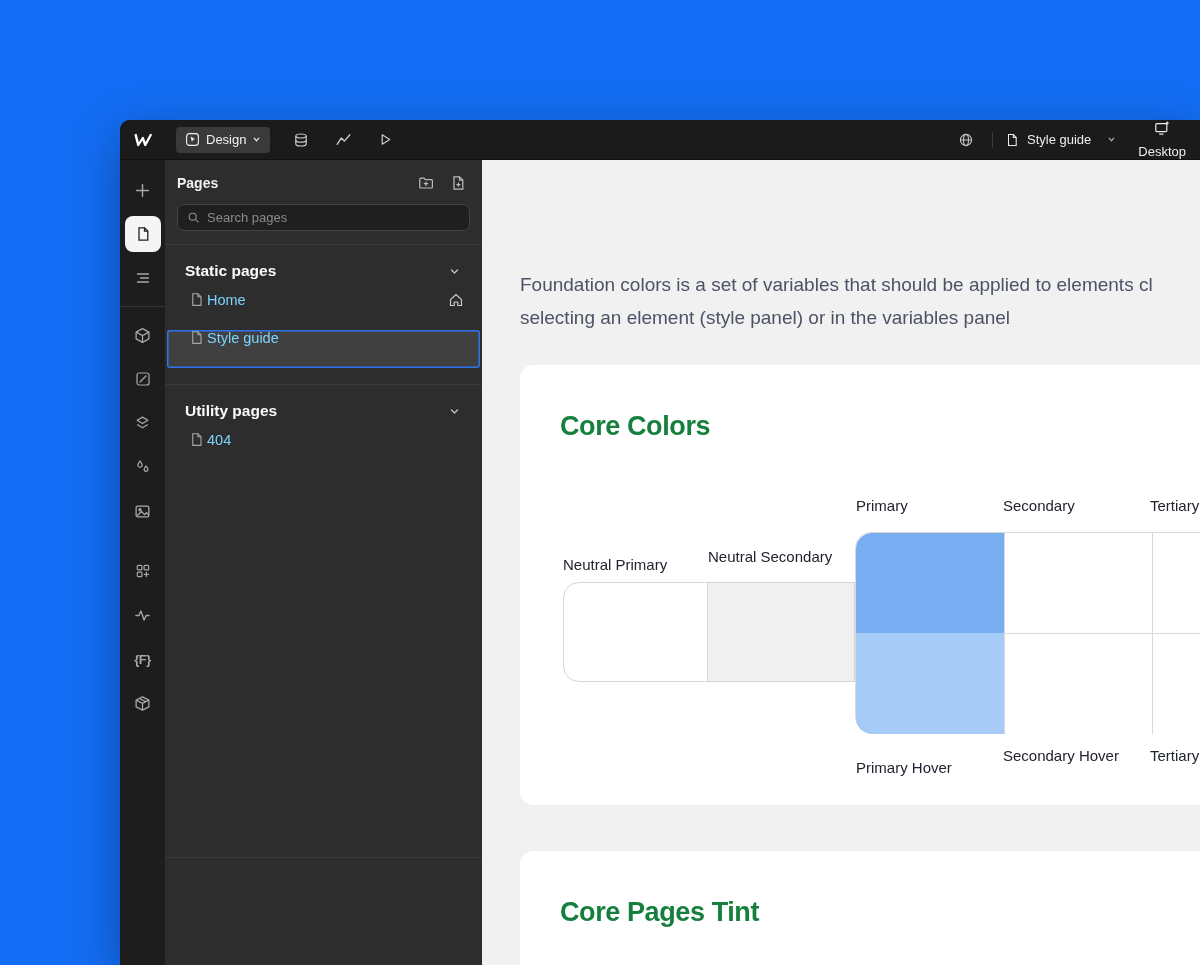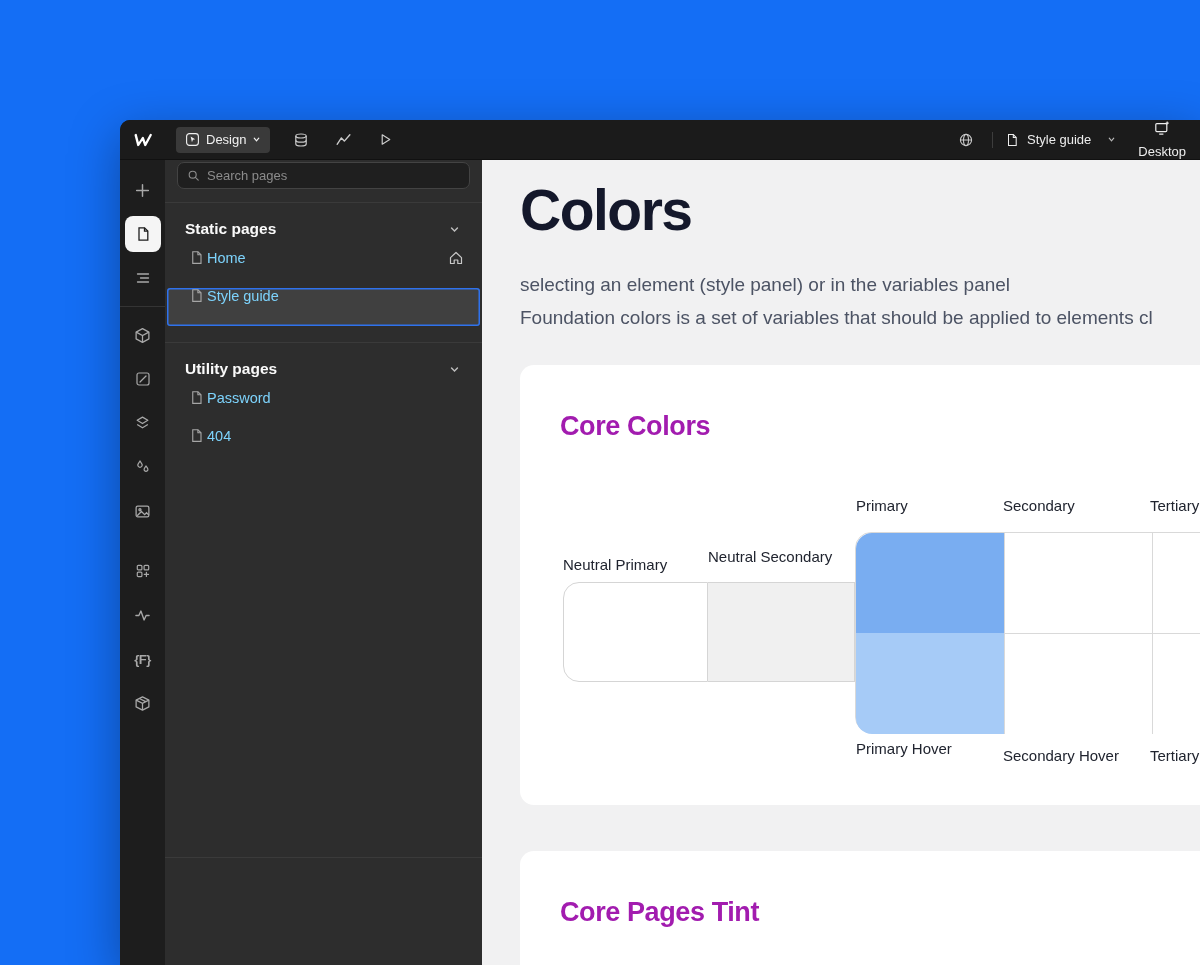--- a/index.html
+++ b/index.html
@@ -57,21 +57,21 @@
 
   
   .canvas { flex: 1; background: #f1f1f2; position: relative; overflow: hidden; }
   .page-title { position: absolute; left: 38px; top: 18px; font-size: 57px; line-height: 64px; font-weight: 700; letter-spacing: -1.5px; color: #14182b; white-space: nowrap; cursor: default; }
   .canvas-desc { position: absolute; left: 38px; top: 108px; font-size: 19px; line-height: 33px; color: #4c5364; white-space: nowrap; }
   .canvas-desc span { display: block; }
 
   .card { position: absolute; left: 38px; width: 810px; background: #ffffff; border-radius: 14px; }
   .card-colors { top: 205px; height: 440px; }
   .card-tint { top: 691px; height: 330px; }
-  .card-h2 { position: absolute; left: 40px; top: 44px; font-size: 27px; line-height: 34px; font-weight: 700; letter-spacing: -0.4px; color: #a21caf; white-space: nowrap; }
+  .card-h2 { position: absolute; left: 40px; top: 44px; font-size: 27px; line-height: 34px; font-weight: 700; letter-spacing: -0.4px; color: #15803d; white-space: nowrap; }
 
   .cg-label { position: absolute; font-size: 15px; color: #20242f; white-space: nowrap; }
 
   .cg-grid { position: absolute; left: 335px; top: 167px; width: 445px; height: 201px; border: 1px solid #d9d9d9; border-top-left-radius: 16px; border-bottom-left-radius: 16px; }
   .cg-cell { position: absolute; }
   .cell-secondary        { left: 149px; top: 1px;   width: 147px; height: 99px; }
   .cell-tertiary         { left: 297px; top: 1px;   width: 147px; height: 99px; }
   .cell-secondary-hover  { left: 149px; top: 101px; width: 147px; height: 99px; }
   .cell-tertiary-hover   { left: 297px; top: 101px; width: 147px; height: 99px; }
   .gridline-v1 { position: absolute; left: 148px; top: 0; width: 1px; height: 201px; background: #d9d9d9; }
@@ -228,20 +228,38 @@
       </button>
       <button class="rail-btn">
         <svg width="17" height="17" viewBox="0 0 16 16" fill="none" stroke="currentColor" stroke-width="1.2">
           <path d="M8 1.8 L14 4.8 V11.2 L8 14.2 L2 11.2 V4.8 Z" stroke-linejoin="round"></path>
           <path d="M2 4.8 L8 7.8 L14 4.8 M8 7.8 V14.2 M5 3.3 L11 6.3"></path>
         </svg>
       </button>
     </nav>
 
     <aside class="pages-panel">
+      <div class="panel-head">
+        <span class="panel-title">Pages</span>
+        <div class="panel-head-icons">
+          <button>
+            <svg width="16" height="16" viewBox="0 0 16 16" fill="none" stroke="currentColor" stroke-width="1.2">
+              <path d="M1.8 4.2 c0-.6.4-1 1-1 h3.1 L7.4 4.7 h6 c.6 0 1 .4 1 1 V12 c0 .6-.4 1-1 1 H2.8 c-.6 0-1-.4-1-1 Z"></path>
+              <path d="M8 7 v3.4 M6.3 8.7 h3.4" stroke-linecap="round"></path>
+            </svg>
+          </button>
+          <button>
+            <svg width="16" height="16" viewBox="0 0 16 16" fill="none" stroke="currentColor" stroke-width="1.2">
+              <path d="M4 1.8 H9.5 L12.8 5.1 V14.2 H4 Z"></path>
+              <path d="M9.5 1.8 V5.1 H12.8"></path>
+              <path d="M8.4 8 v3.2 M6.8 9.6 h3.2" stroke-linecap="round"></path>
+            </svg>
+          </button>
+        </div>
+      </div>
 
       <div class="search-wrap">
         <svg width="13" height="13" viewBox="0 0 16 16" fill="none" stroke="currentColor" stroke-width="1.4">
           <circle cx="7" cy="7" r="4.3"></circle>
           <path d="M10.3 10.3 L13.8 13.8" stroke-linecap="round"></path>
         </svg>
         <input type="text" placeholder="Search pages" style="">
       </div>
 
       <div class="panel-divider"></div>
@@ -288,42 +306,32 @@
             <path d="M2.3 3.6 L5 6.4 L7.7 3.6" stroke="currentColor" fill="none" stroke-width="1.3" stroke-linecap="round"></path>
           </svg>
         </div>
         <div class="page-item">
           <span class="pi-icon">
             <svg width="15" height="15" viewBox="0 0 16 16" fill="none" stroke="currentColor" stroke-width="1.2">
               <path d="M4 1.8 H9.5 L12.8 5.1 V14.2 H4 Z"></path>
                 <path d="M9.5 1.8 V5.1 H12.8"></path>
             </svg>
           </span>
-          <span>Password</span>
-        </div>
-        <div class="page-item">
-          <span class="pi-icon">
-            <svg width="15" height="15" viewBox="0 0 16 16" fill="none" stroke="currentColor" stroke-width="1.2">
-              <path d="M4 1.8 H9.5 L12.8 5.1 V14.2 H4 Z"></path>
-                <path d="M9.5 1.8 V5.1 H12.8"></path>
-            </svg>
-          </span>
           <span>404</span>
         </div>
       </div>
 
       <div class="panel-bottom-divider"></div>
     </aside>
 
     <main class="canvas">
-      <h1 class="page-title">Colors</h1>
 
       <div class="canvas-desc">
+        <span>Foundation colors is a set of variables that should be applied to elements cl</span>
         <span>selecting an element (style panel) or in the variables panel</span>
-        <span>Foundation colors is a set of variables that should be applied to elements cl</span>
       </div>
 
       <section class="card card-colors">
         <h2 class="card-h2">Core Colors</h2>
 
         <span class="cg-label" style="left:336px; top:132px;">Primary</span>
         <span class="cg-label" style="left:483px; top:132px;">Secondary</span>
         <span class="cg-label" style="left:630px; top:132px;">Tertiary</span>
 
         <span class="cg-label" style="left:43px; top:183px;margin-top:8px;">Neutral Primary</span>
@@ -337,21 +345,21 @@
           <div class="cg-cell cell-tertiary" style="background-color: rgb(255, 255, 255);"></div>
           <div class="cg-cell cell-secondary-hover" style="background-color: rgb(255, 255, 255);"></div>
           <div class="cg-cell cell-tertiary-hover" style="background-color: rgb(255, 255, 255);"></div>
           <div class="gridline-v1"></div>
           <div class="gridline-v2"></div>
           <div class="gridline-h"></div>
           <div class="swatch-primary" style="background-color: rgb(121, 173, 241);"></div>
           <div class="swatch-primary-hover" style="background-color: rgb(166, 203, 247);"></div>
         </div>
 
-        <span class="cg-label" style="left:336px; top:375px;">Primary Hover</span>
+        <span class="cg-label" style="left:336px; top:394px;">Primary Hover</span>
         <span class="cg-label" style="left:483px; top:382px;">Secondary Hover</span>
         <span class="cg-label" style="left:630px; top:382px;">Tertiary</span>
       </section>
 
       <section class="card card-tint">
         <h2 class="card-h2">Core Pages Tint</h2>
       </section>
     </main>
   </div>
 </div>

